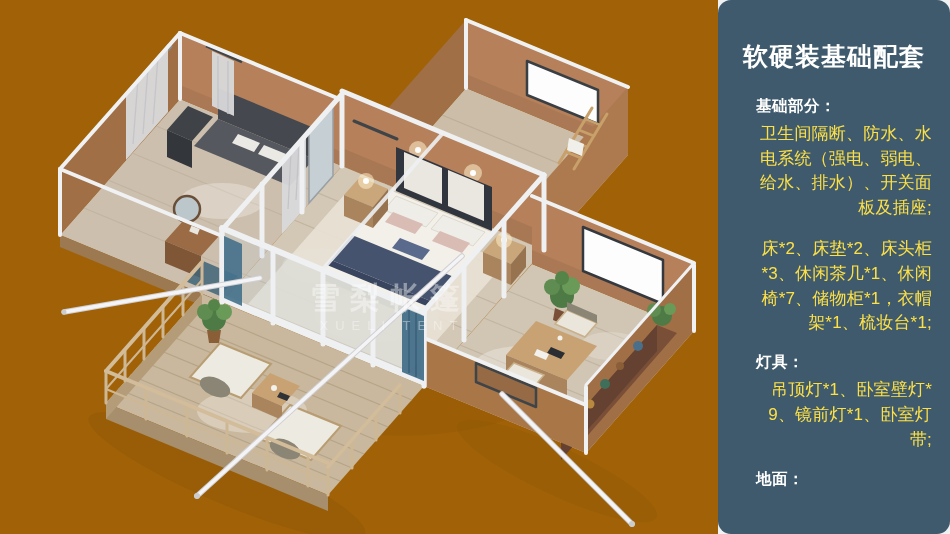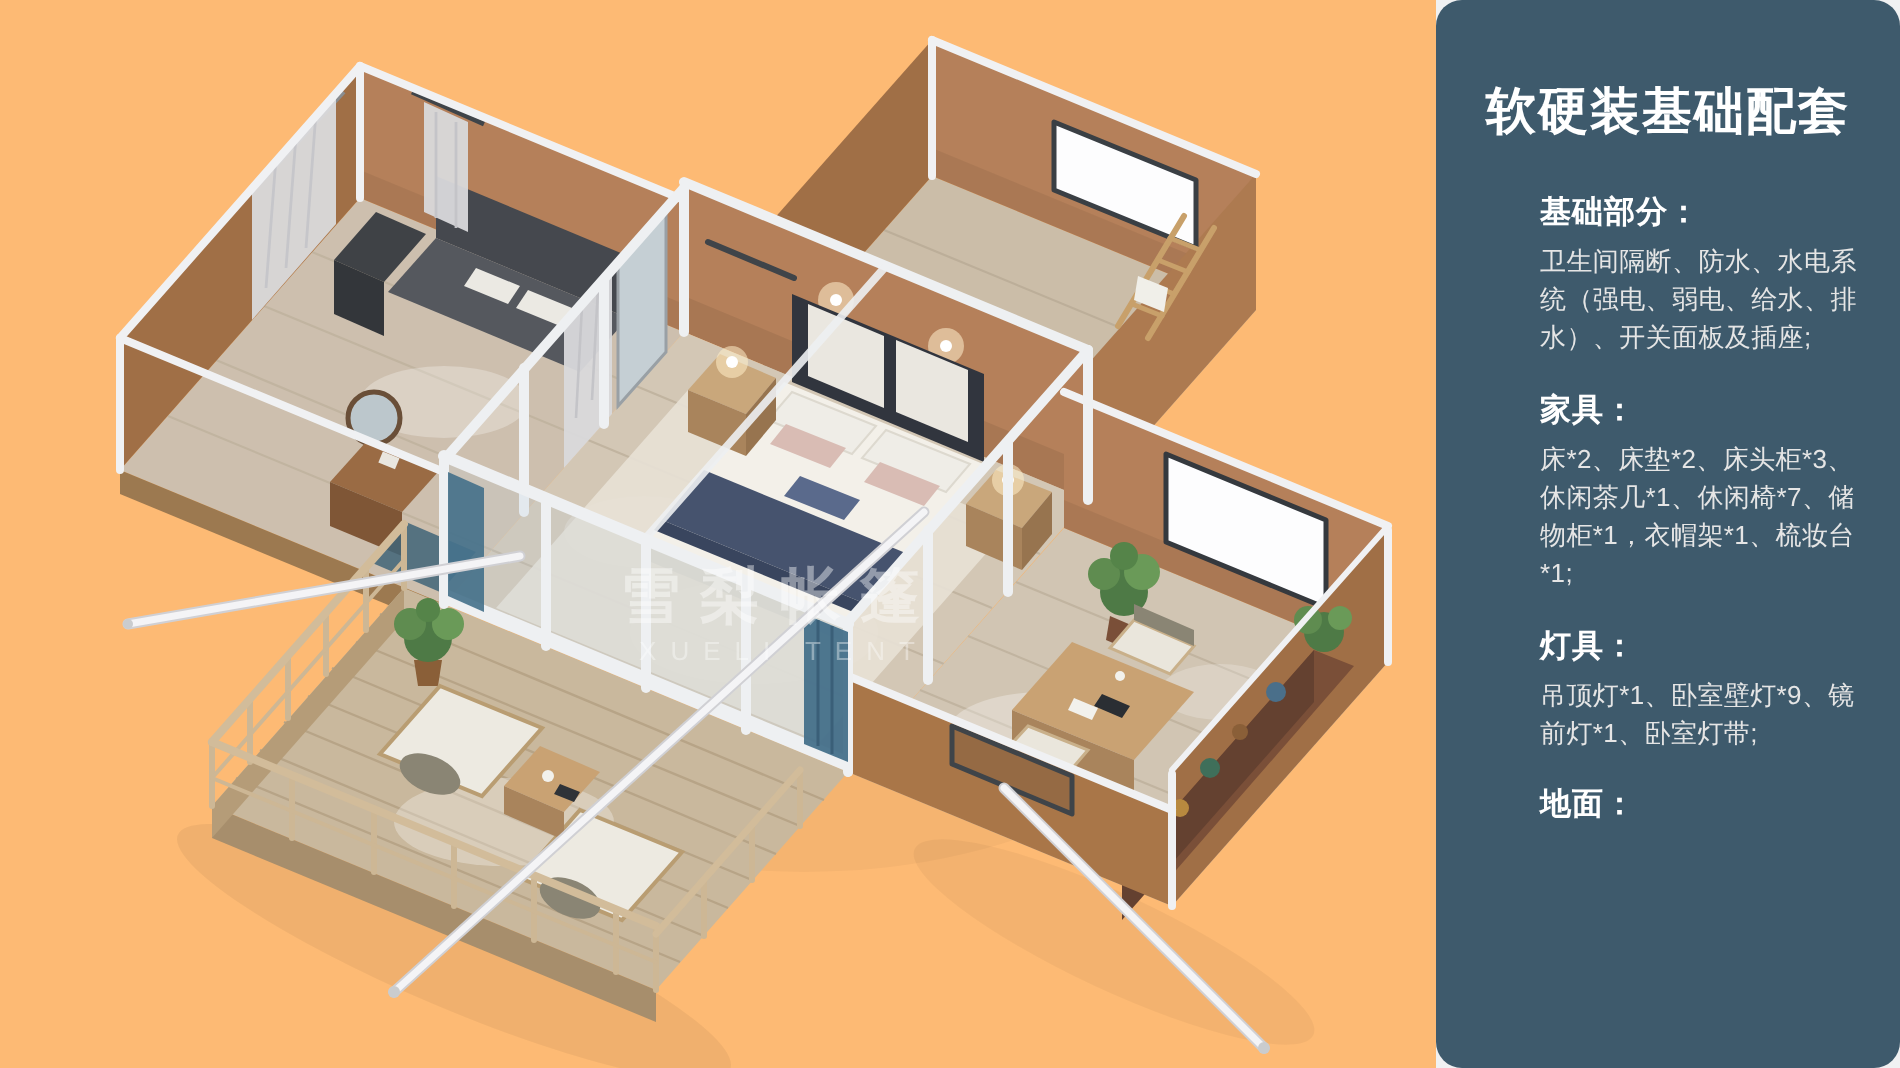--- a/index.html
+++ b/index.html
@@ -11,31 +11,31 @@
   .render-area{position:relative;width:718px;height:534px;flex:0 0 718px;background:#f0f1f2;}
   .render-area svg{position:absolute;left:0;top:0;}
   .sidebar{
     width:232px;height:534px;flex:0 0 232px;box-sizing:border-box;
     background:#3e5a6c;color:#ffffff;overflow:hidden;border-radius:13px;
   }
   .sidebar-title{
     margin:42px 8px 0;text-align:center;font-size:25px;font-weight:bold;
     letter-spacing:1px;line-height:1.15;
   }
-  .sections{padding:25px 18px 0 52px;}
+  .sections{padding:25px 18px 0 38px;}
   .section{margin-bottom:16px;}
   .section-heading{font-size:15.5px;font-weight:bold;margin:0 0 5px;letter-spacing:0.5px;}
-  .section-body{font-size:13px;line-height:1.46;margin:0;color:#e5e5e5;letter-spacing:0.2px;word-break:break-all;}
+  .section-body{font-size:17px;line-height:1.46;margin:0;color:#fde047;letter-spacing:0.2px;word-break:break-all;text-align:right;}
 </style>
 </head>
 <body>
 
 <div class="page">
 
-  <div class="render-area" style="background: #fdba74;">
+  <div class="render-area" style="background: #a16207;">
     <svg width="718" height="534" viewBox="0 0 718 534">
       <g transform="translate(2,16)">
 
         <g>
           <ellipse cx="225" cy="460" rx="150" ry="28" fill="rgba(0,0,0,0.05)" transform="rotate(23 225 460)"></ellipse>
           <ellipse cx="555" cy="455" rx="110" ry="24" fill="rgba(0,0,0,0.04)" transform="rotate(25 555 455)"></ellipse>
           <ellipse cx="400" cy="300" rx="210" ry="120" fill="rgba(0,0,0,0.03)"></ellipse>
         </g>
 
         <g>
@@ -372,21 +372,20 @@
   <aside class="sidebar" style="background: rgb(62, 90, 108);">
     <h1 class="sidebar-title">软硬装基础配套</h1>
     <div class="sections">
 
       <div class="section">
         <h2 class="section-heading">基础部分：</h2>
         <p class="section-body">卫生间隔断、防水、水电系统（强电、弱电、给水、排水）、开关面板及插座;</p>
       </div>
 
       <div class="section">
-        <h2 class="section-heading">家具：</h2>
         <p class="section-body">床*2、床垫*2、床头柜*3、休闲茶几*1、休闲椅*7、储物柜*1，衣帽架*1、梳妆台*1;</p>
       </div>
 
       <div class="section">
         <h2 class="section-heading">灯具：</h2>
         <p class="section-body">吊顶灯*1、卧室壁灯*9、镜前灯*1、卧室灯带;</p>
       </div>
 
 
       <div class="section">

